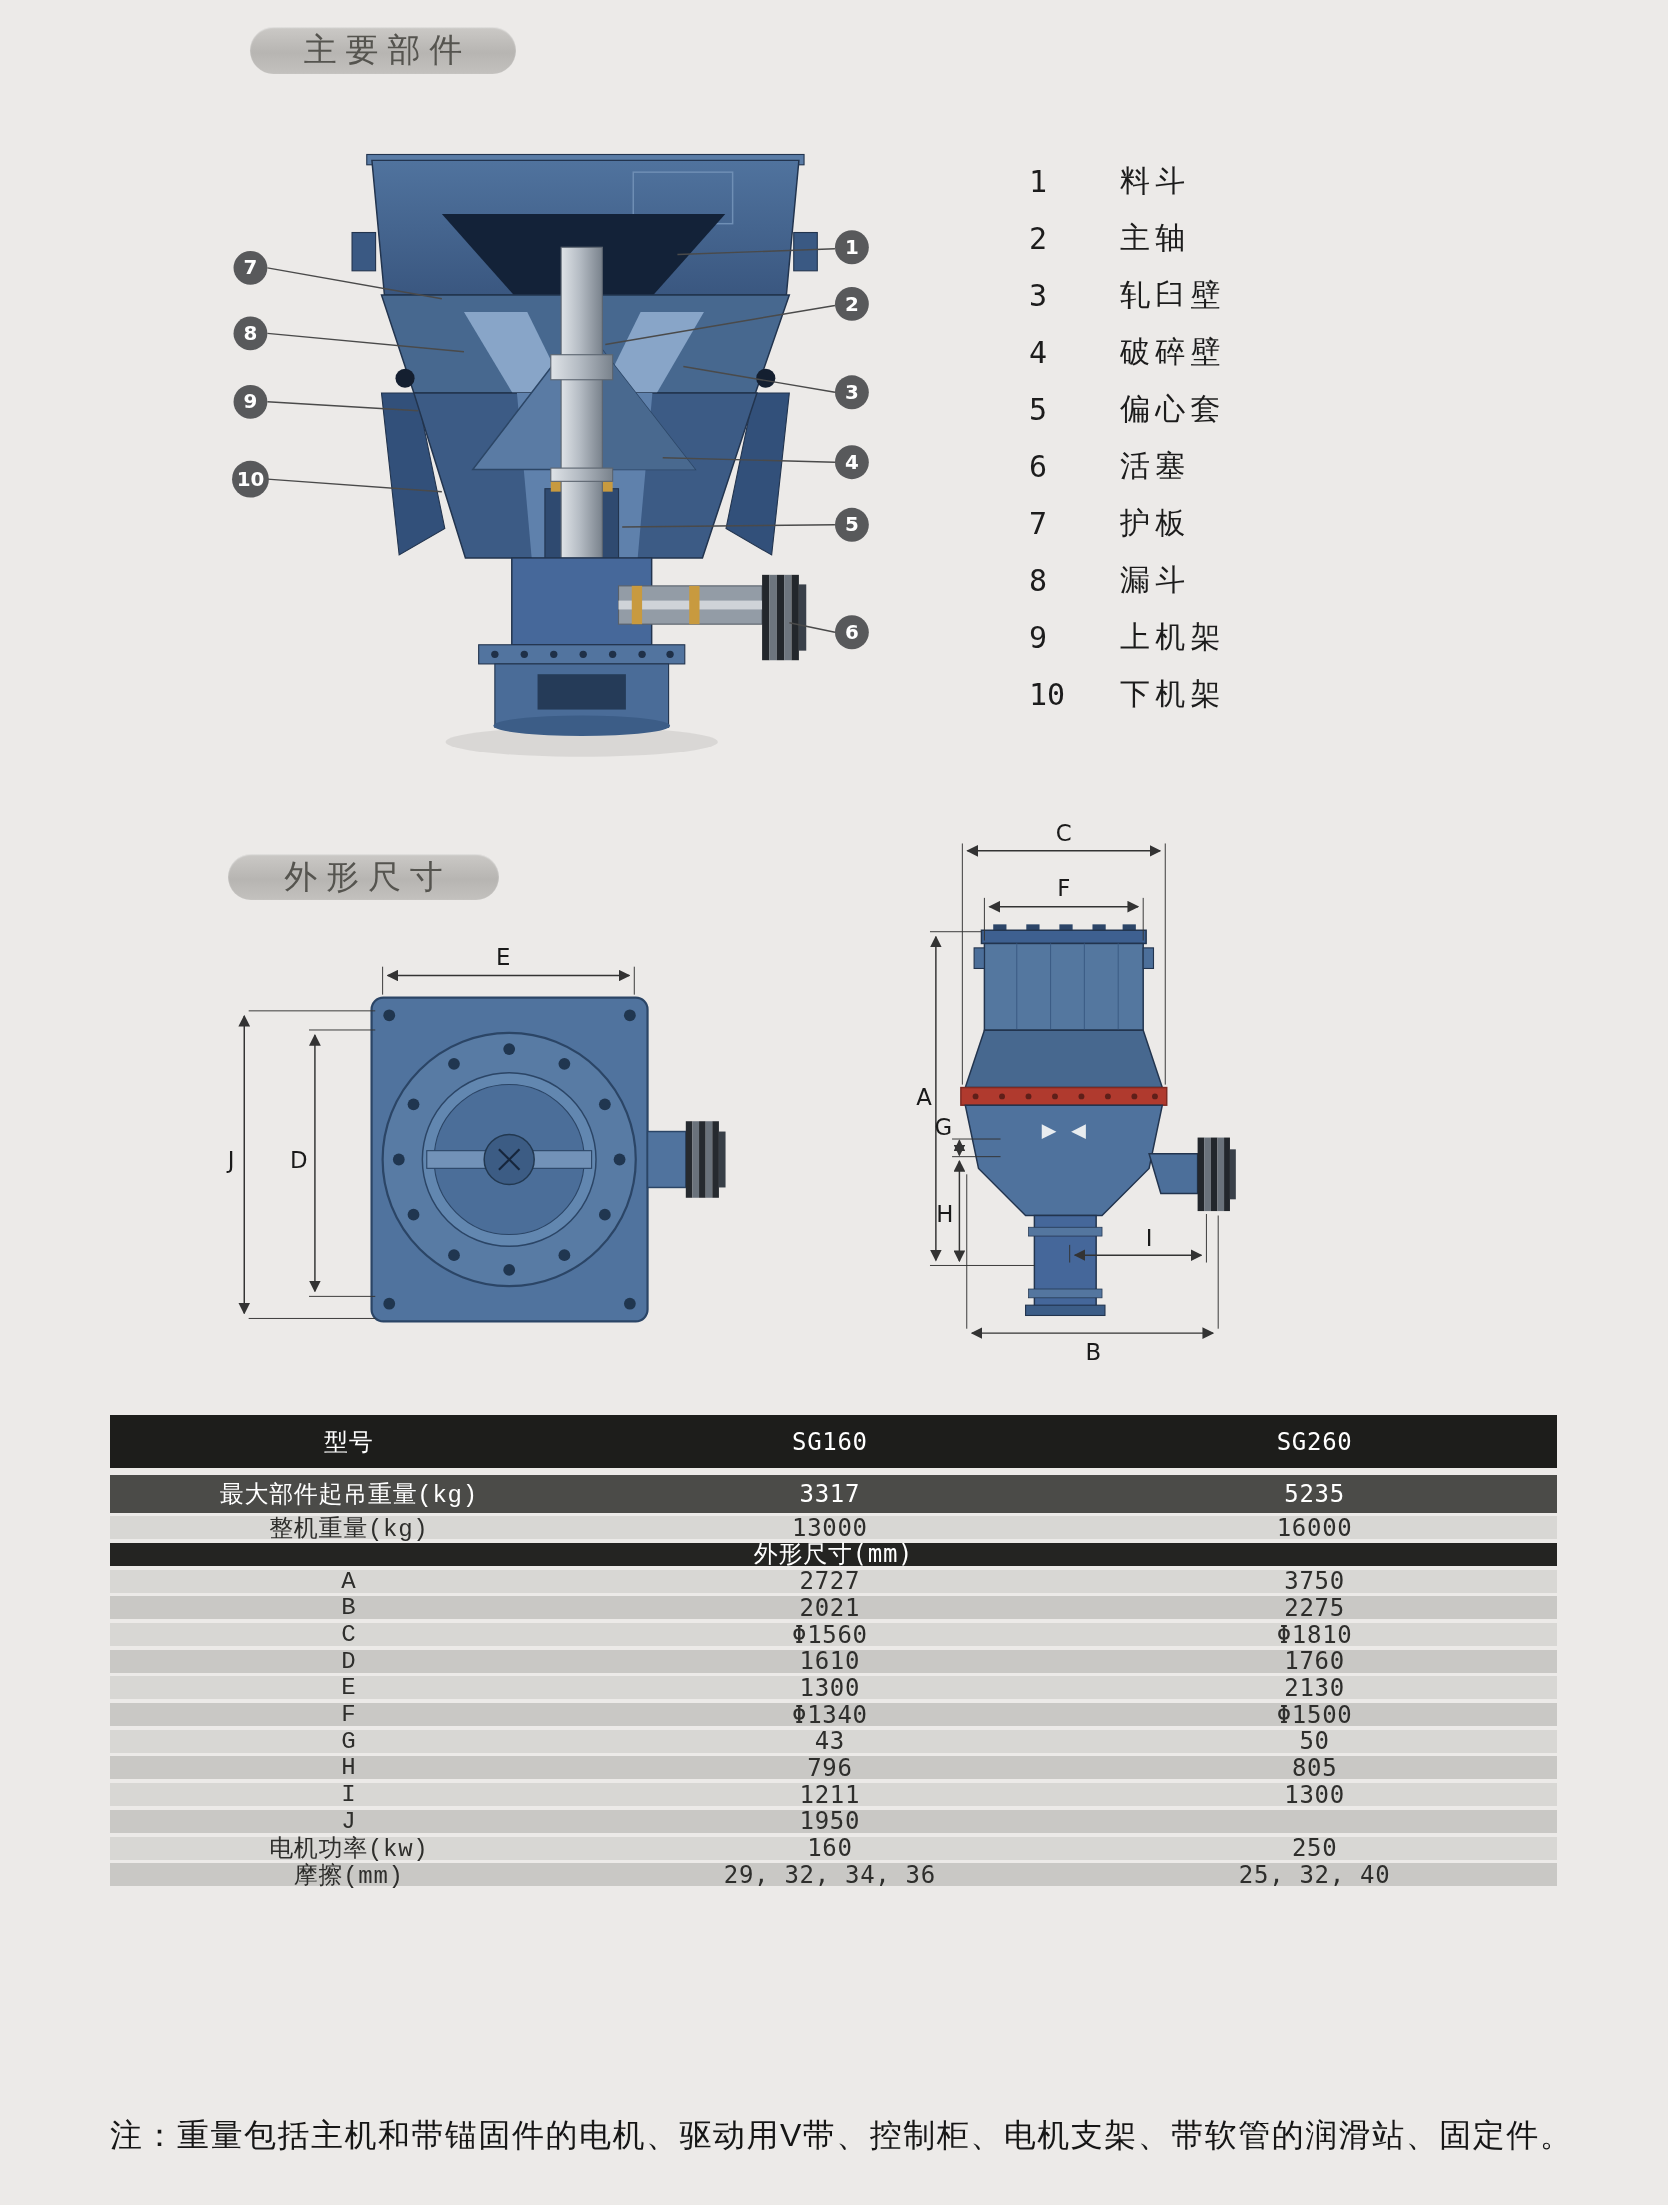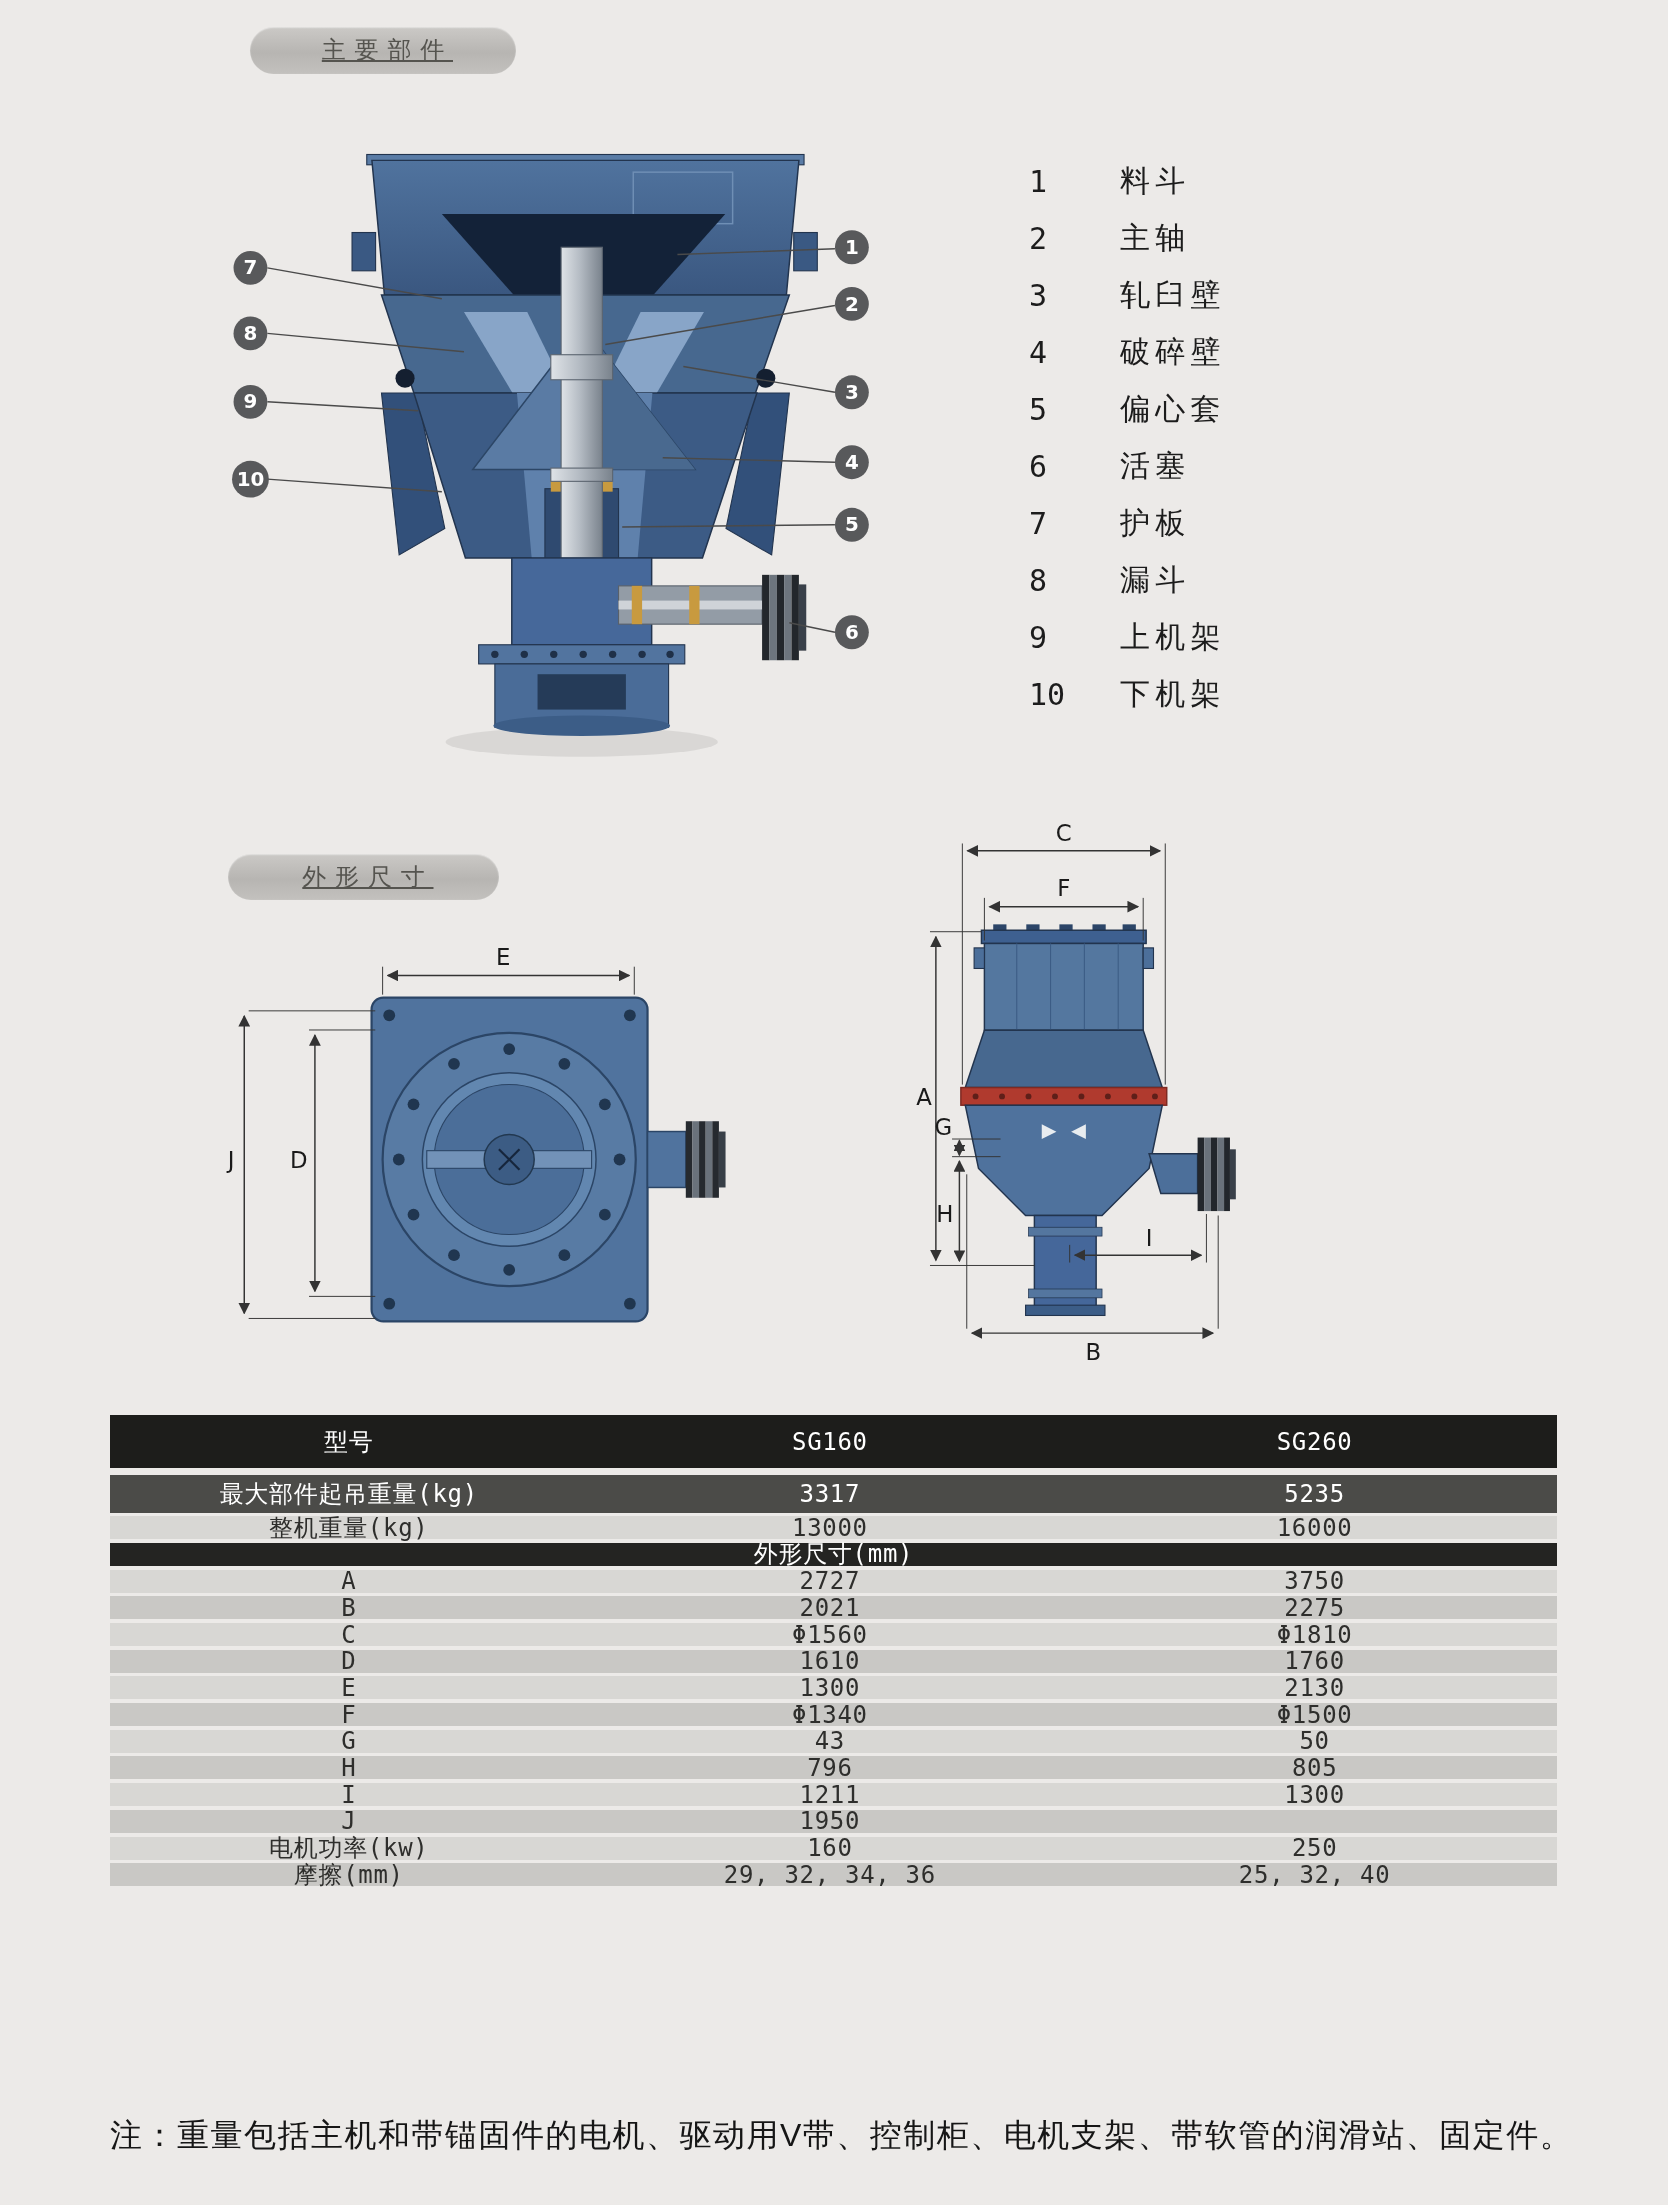--- a/index.html
+++ b/index.html
@@ -3,22 +3,22 @@
 <meta charset="utf-8">
 <style>
   * { margin:0; padding:0; box-sizing:border-box; }
   body { background:#d8d6d3; }
   .page { position:relative; width:1669px; height:2205px; background:#eceae8;
           font-family:"Liberation Sans","DejaVu Sans",sans-serif; overflow:hidden; }
 
   .badge { position:absolute; display:flex; align-items:center; justify-content:center;
            border-radius:735px;
            background:linear-gradient(180deg,#cbc9c6 0%,#b7b5b2 55%,#c3c1be 100%);
-           color:#55544f; font-size:24px; letter-spacing:8.8px; text-indent:8.8px;
-           box-shadow: inset 0 0.7px 1.5px rgba(255,255,255,.6); text-decoration: underline; }
+           color:#55544f; font-size:33px; letter-spacing:8.8px; text-indent:8.8px;
+           box-shadow: inset 0 0.7px 1.5px rgba(255,255,255,.6); }
   .badge.b1 { left:250px; top:26.5px; width:266px; height:47px; }
   .badge.b2 { left:228px; top:854px; width:271px; height:46px; }
 
   .figure { position:absolute; }
   .fig-cutaway { left:221px; top:144px; width:692px; height:685px; }
   .fig-top     { left:206px; top:946px; width:574px; height:427px; }
   .fig-side    { left:905px; top:821px; width:397px; height:589px; }
   .figure svg { width:100%; height:100%; display:block; }
 
   .legend { position:absolute; left:1029px; top:153px; }
@@ -29,21 +29,21 @@
 
   .spec-table { position:absolute; left:110px; top:1415px; width:1447px; }
   .tr { display:flex; width:100%; height:23px; margin-bottom:3.7px; }
   .tr.head { height:53px; margin-bottom:6.6px; background:#1d1d1b; color:#ffffff; }
   .tr.drow { height:38px; background:#4b4b48; color:#ffffff; }
   .tr.section { background:#242422; color:#ffffff; }
   .tr.light { background:#d8d7d4; color:#2e2e2c; }
   .tr.mid   { background:#c9c8c5; color:#2e2e2c; }
   .td { display:flex; align-items:center; justify-content:center; font-size:24px;
         font-family:"DejaVu Sans Mono","Liberation Sans",sans-serif; letter-spacing:0.7px; }
-  .td.c1 { width:33%; } .td.c2 { width:33.5%; } .td.c3 { width:33.5%; }
+  .td.c1 { width:33%;font-family:Liberation Mono, monospace; } .td.c2 { width:33.5%; } .td.c3 { width:33.5%; }
   .td.full { width:100%; }
   .tr.head .td { font-size:24px; }
 
   .note { position:absolute; left:110px; top:2114px; font-size:32px; color:#161616; letter-spacing:1.5px; }
 
   svg text { font-family:"DejaVu Sans","Liberation Sans",sans-serif; }
   .co { fill:#ffffff; font-size:27px; font-weight:bold; text-anchor:middle; }
   .dlabel { font-size:31px; fill:#1a1a1a; text-anchor:middle; }
   .dim line { stroke:#333333; stroke-width:2; }
   .dim line.ext { stroke-width:1.3; }

